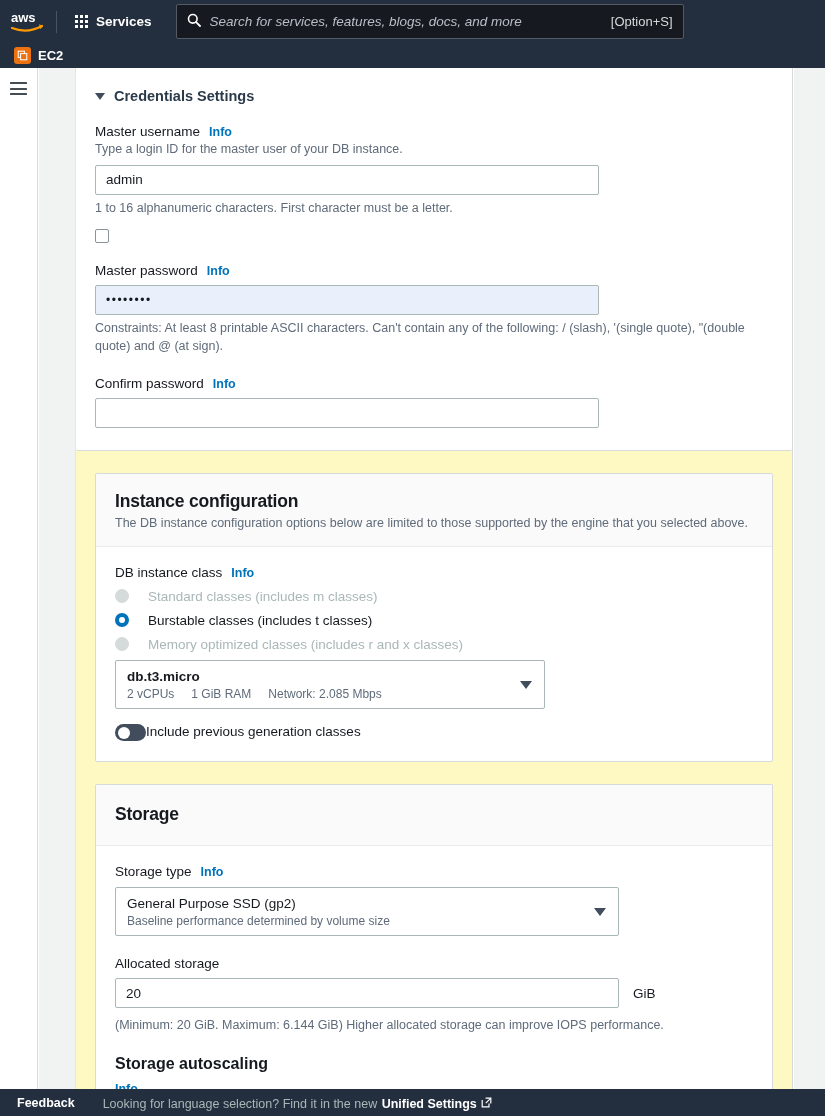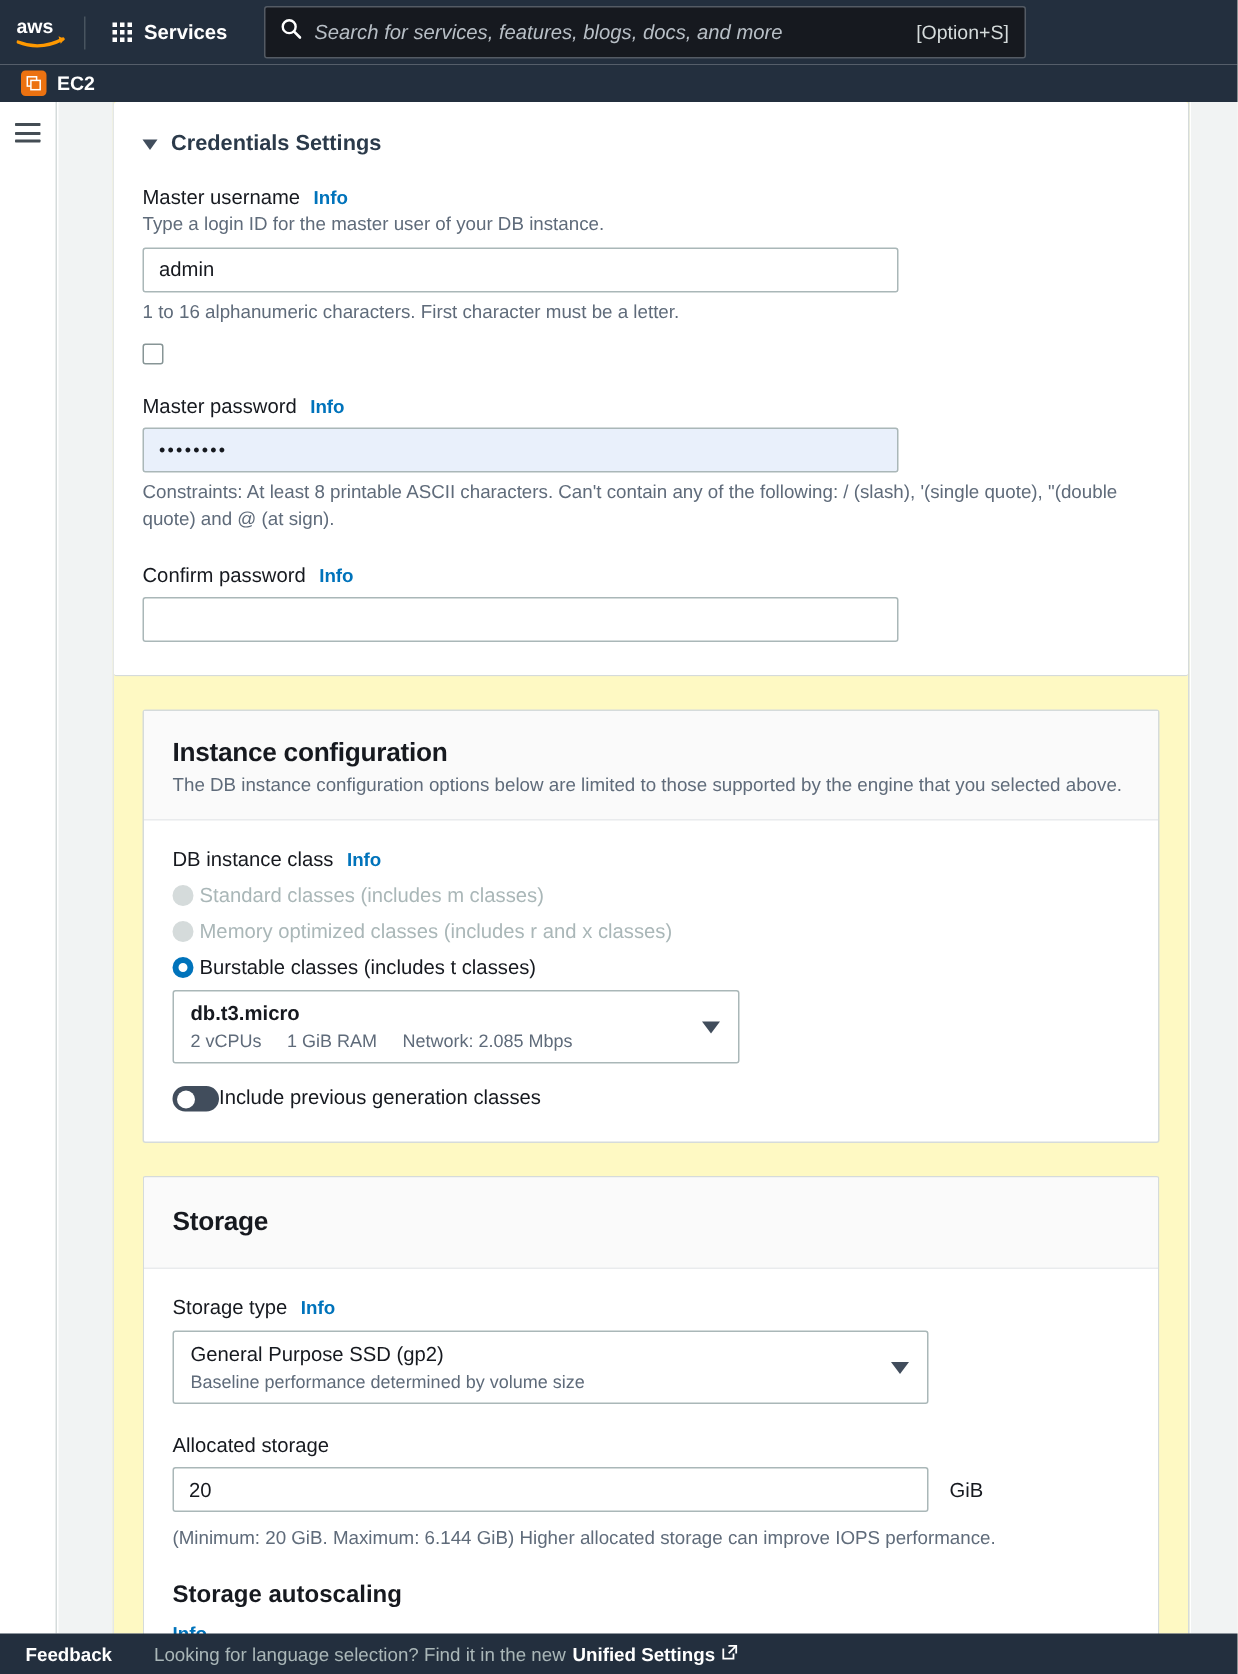--- a/index.html
+++ b/index.html
@@ -196,21 +196,21 @@
     flex: 0 0 auto; margin-top: 2px;
     width: 14px; height: 14px; border-radius: 2px;
     border: 1px solid #879596; background: #ffffff;
     cursor: pointer;
     display: flex; align-items: center; justify-content: center;
   }
   .check-label { font-size: 13.5px; color: #16191f; line-height: 1.25; }
   .check-desc { font-size: 12.5px; color: #5f6b7a; margin-top: 2px; line-height: 1.35; }
 
   
-  .radiorow { display: flex; align-items: flex-end; gap: 4px; margin-top: 9px; }
+  .radiorow { display: flex; align-items: flex-start; gap: 19px; margin-top: 9px; }
   .radio {
     flex: 0 0 auto;
     width: 14px; height: 14px; border-radius: 50%;
     border: 1px solid #879596; background: #ffffff;
     cursor: pointer;
     display: flex; align-items: center; justify-content: center;
   }
   .radio.selected { border: 4px solid #0073bb; background: #ffffff; }
   .radio.disabled { background: #d5dbdb; border-color: #d5dbdb; cursor: default; }
   .radio-label { font-size: 13.5px; color: #16191f; }
@@ -234,21 +234,21 @@
     display: flex; gap: 17px;
   }
   .select-sub.single { display: block; }
   .select-arrow {
     flex: 0 0 auto; margin-right: 12px;
     width: 0; height: 0;
     border-left: 6px solid transparent;
     border-right: 6px solid transparent;
     border-top: 8px solid #414d5c;
   }
-  #dbclass-select { width: 378px; }
+  #dbclass-select { width: 430px; }
   #storagetype-select { width: 504px; }
 
   
   .togglerow { display: flex; align-items: flex-start; margin-top: 15px; }
   .toggle {
     flex: 0 0 auto;
     width: 31px; height: 17px; border-radius: 9px;
     background: #414d5c;
     position: relative; cursor: pointer;
   }
@@ -402,26 +402,26 @@
         <div class="field-label" style="margin-top:0;">
           <span>DB instance class</span>
           <span class="info-link">Info</span>
         </div>
 
         <div class="radiorow">
           <span class="radio disabled"></span>
           <span class="radio-label disabled">Standard classes (includes m classes)</span>
         </div>
         <div class="radiorow">
+          <span class="radio selected"></span>
+          <span class="radio-label">Burstable classes (includes t classes)</span>
+        </div>
+        <div class="radiorow">
           <span class="radio disabled"></span>
           <span class="radio-label disabled">Memory optimized classes (includes r and x classes)</span>
-        </div>
-        <div class="radiorow">
-          <span class="radio selected"></span>
-          <span class="radio-label">Burstable classes (includes t classes)</span>
         </div>
 
         <div class="select" id="dbclass-select">
           <span class="select-inner">
             <span class="select-main">db.t3.micro</span>
             <span class="select-sub">
               <span>2 vCPUs</span>
               <span>1 GiB RAM</span>
               <span>Network: 2.085 Mbps</span>
             </span>

